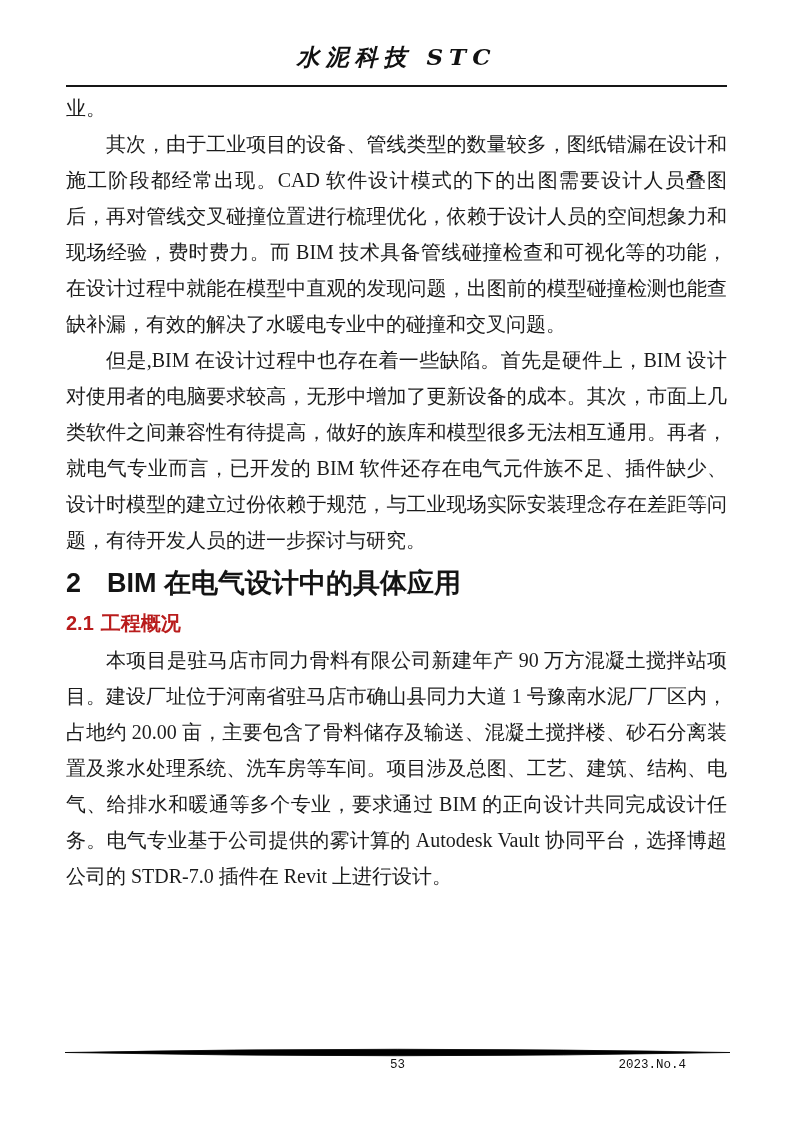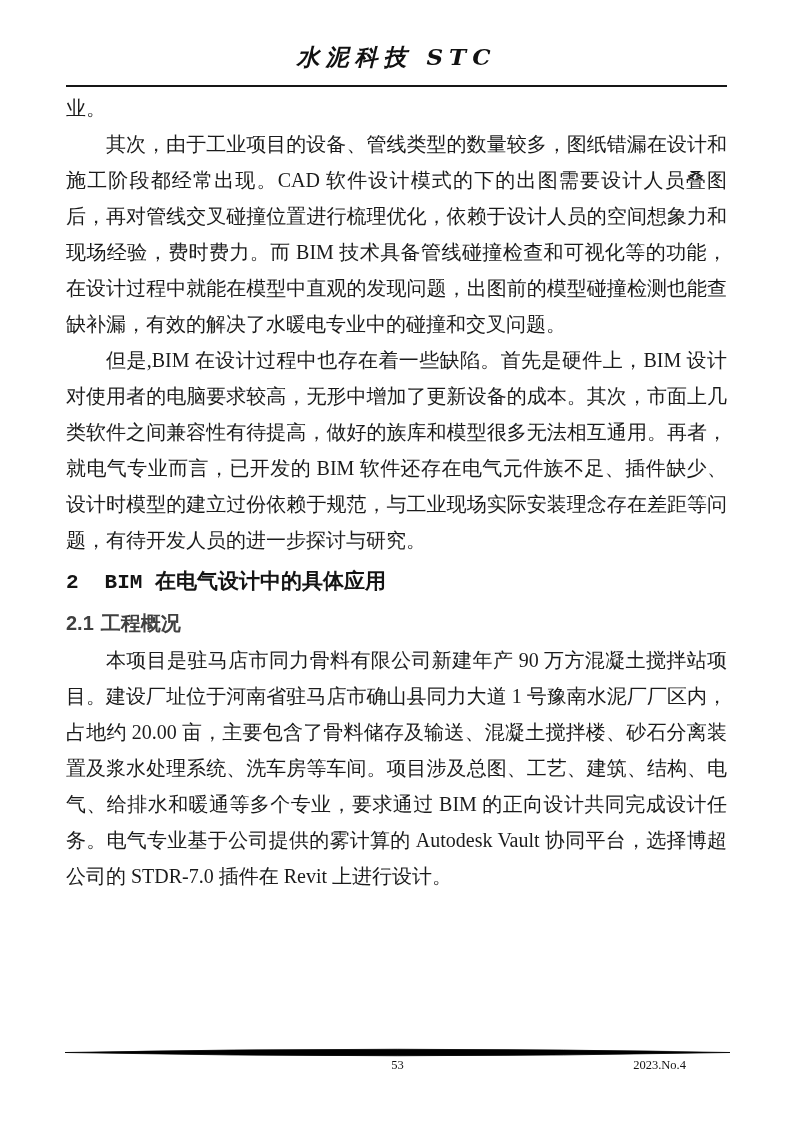--- a/index.html
+++ b/index.html
@@ -45,55 +45,55 @@
     font-size: 20px;
     line-height: 36px;
     text-align: justify;
     text-justify: inter-ideograph;
   }
   .content p { margin: 0; }
   .para { text-indent: 2em; font-family: Liberation Serif, serif; }
   .cont { text-indent: 0; }
   .sec-h1 {
     margin: 6px 0 0 0;
-    font-family: Liberation Mono, monospace;
+    font-family: Liberation Sans, sans-serif;
     font-weight: bold;
-    font-size: 21px;
+    font-size: 27px;
     line-height: 38px;
     color: #141414;
     text-align: left;
   }
   .sec-h1 .num { margin-right: 26px; }
   .sec-h2 {
     margin: 3px 0 0 0;
     font-family: "Liberation Sans", "DejaVu Sans", sans-serif;
     font-weight: bold;
     font-size: 20px;
     line-height: 37px;
-    color: #404040;
+    color: #b91c1c;
     text-align: left;
   }
   .sec-h2 .num { margin-right: 7px; }
   
   .page-footer {
     position: absolute;
     left: 65px;
     right: 63px;
     top: 1048px;
   }
   .footer-rule-svg {
     display: block;
     width: 100%;
     height: 9px;
   }
   .footer-row {
     position: relative;
     height: 18px;
     margin-top: 1px;
-    font-family: Liberation Serif, serif;
+    font-family: Liberation Mono, monospace;
     font-size: 12.5px;
     color: #111111;
   }
   .page-number {
     position: absolute;
     left: 50%;
     transform: translateX(-50%);
     top: 0;
   }
   .issue-number {

